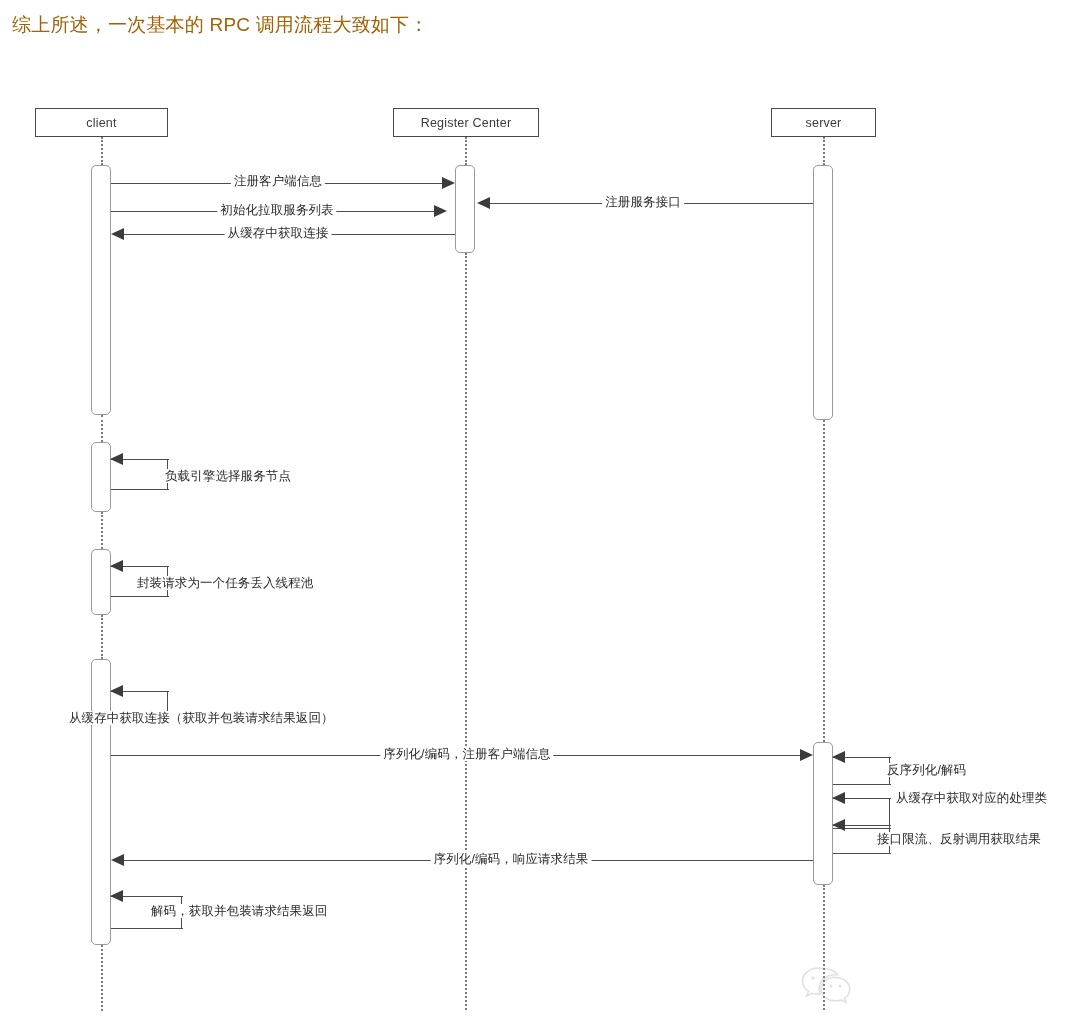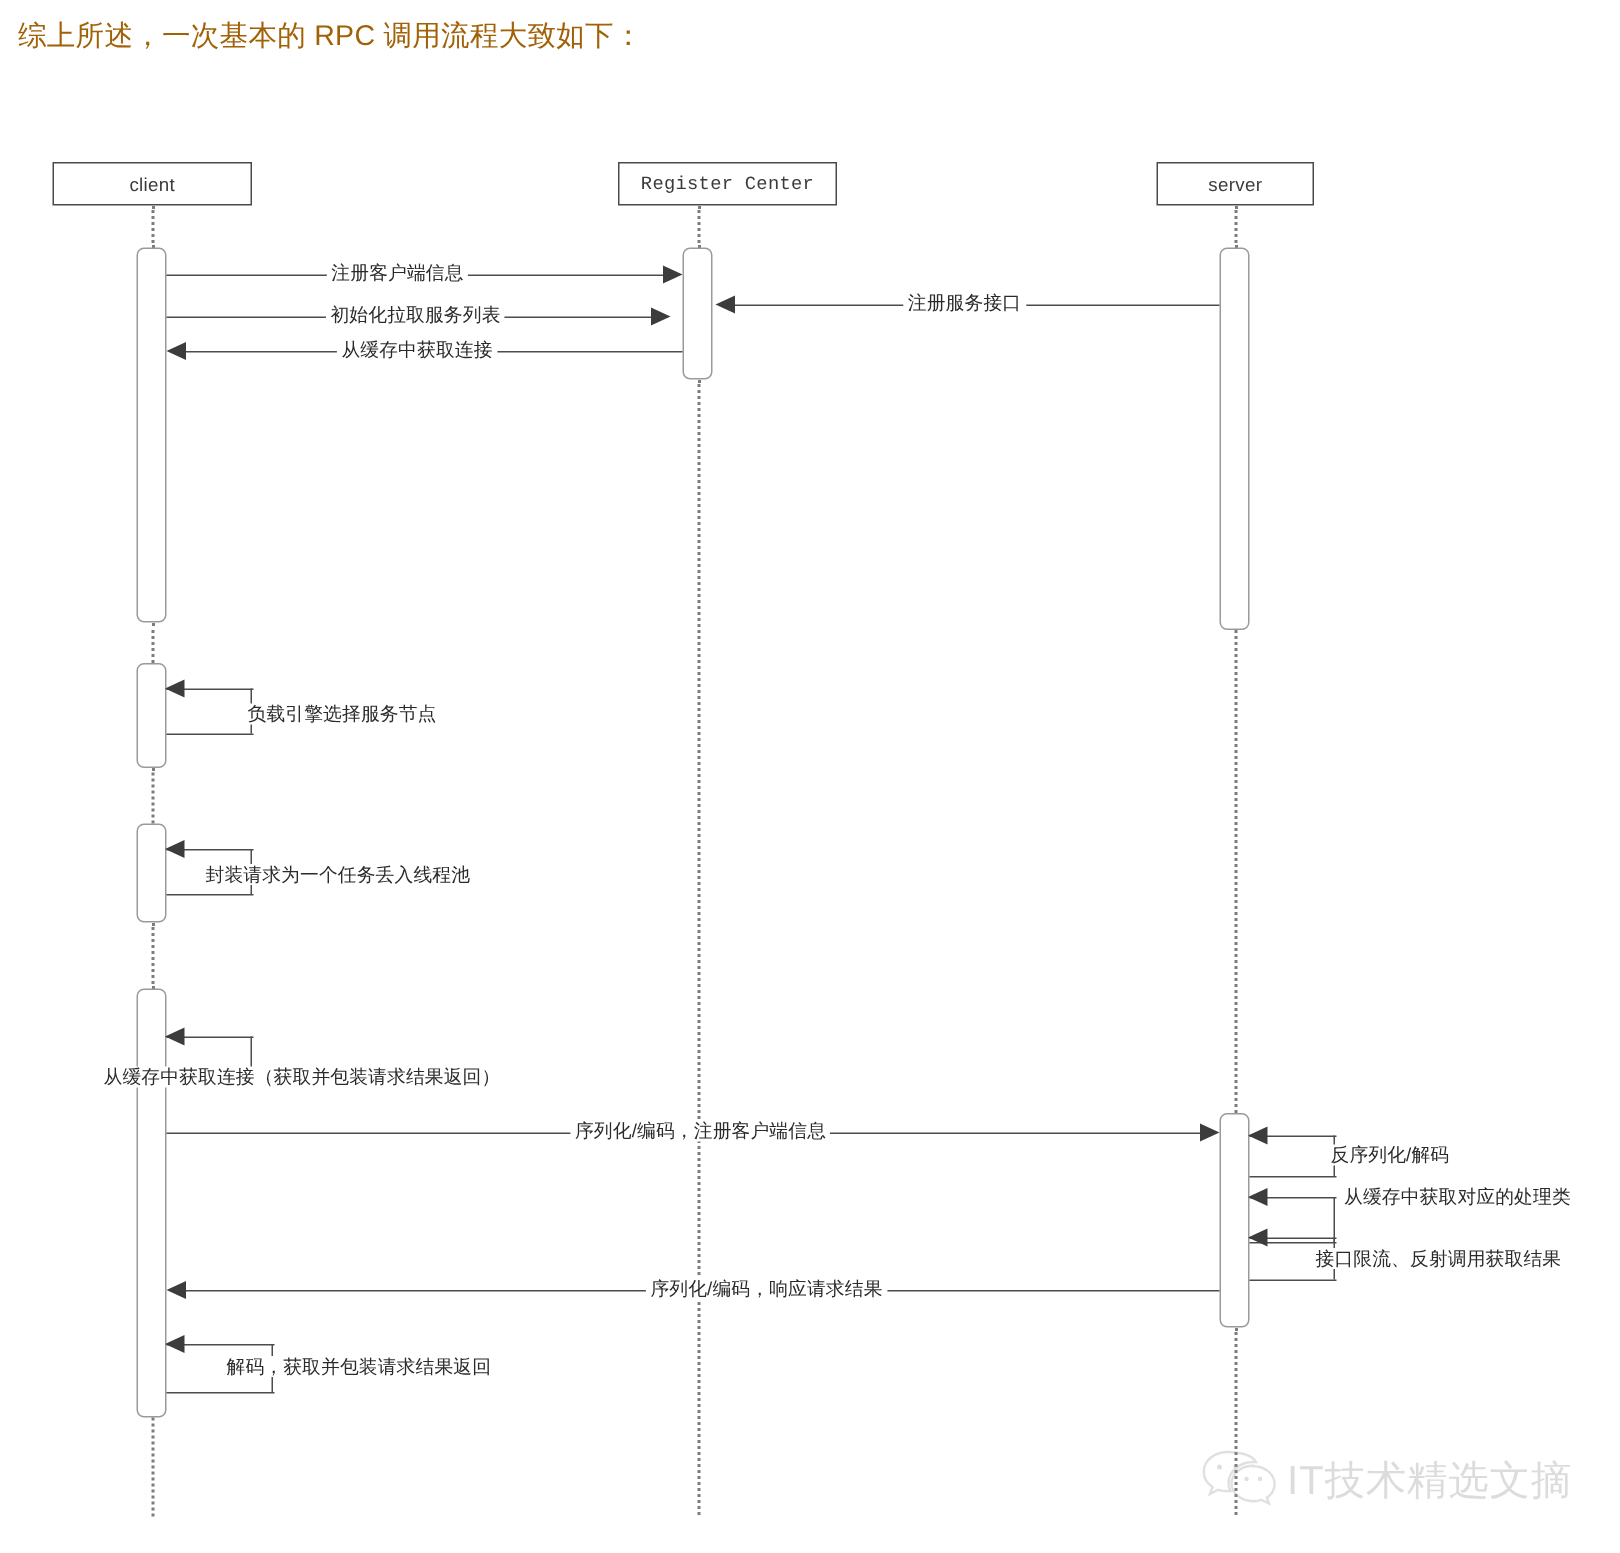--- a/index.html
+++ b/index.html
@@ -148,21 +148,21 @@
 <body>
 
 <div id="intro-text">综上所述，一次基本的 RPC 调用流程大致如下：</div>
 
 <div id="sequence-diagram">
 
   <div class="participant-box" style="left:35px; top:108px; width:133px; height:29px;">
     <span>client</span>
   </div>
 
-  <div class="participant-box" style="left:412px; top:108px; width:146px; height:29px;font-family:Liberation Mono, monospace;">
+  <div class="participant-box" style="left:393px; top:108px; width:146px; height:29px;">
     <span>Register Center</span>
   </div>
 
   <div class="participant-box" style="left:771px; top:108px; width:105px; height:29px;">
     <span>server</span>
   </div>
 
   <div class="lifeline" style="left:101px; top:137px;  height:28px;"></div>
   <div class="lifeline" style="left:101px; top:415px;  height:27px;"></div>
   <div class="lifeline" style="left:101px; top:512px;  height:37px;"></div>
@@ -181,21 +181,21 @@
   <div class="activation" style="left:91px; top:549px; height:66px;"></div>
   <div class="activation" style="left:91px; top:659px; height:286px;"></div>
 
   <div class="activation" style="left:455px; top:165px; height:88px;"></div>
 
   <div class="activation" style="left:813px; top:165px; height:255px;"></div>
   <div class="activation" style="left:813px; top:742px; height:143px;"></div>
 
   <div class="msg-line" style="left:111px; top:183px; width:332px;"></div>
   <div class="msg-arrow right" style="left:442px; top:176.5px;"></div>
-  <div class="msg-label center" style="left:265px; top:175px;">注册客户端信息</div>
+  <div class="msg-label center" style="left:278px; top:175px;font-family:Liberation Mono, monospace;">注册客户端信息</div>
 
   <div class="msg-line" style="left:490px; top:203px; width:323px;"></div>
   <div class="msg-arrow left" style="left:477px; top:196.5px;"></div>
   <div class="msg-label center" style="left:643px; top:195px;">注册服务接口</div>
 
   <div class="msg-line" style="left:111px; top:211px; width:325px;"></div>
   <div class="msg-arrow right" style="left:434px; top:204.5px;"></div>
   <div class="msg-label center" style="left:277px; top:203px;">初始化拉取服务列表</div>
 
   <div class="msg-line" style="left:124px; top:234px; width:331px;"></div>
@@ -272,14 +272,13 @@
   <span class="wm-logo">
     <svg width="52" height="40" viewBox="0 0 52 40" aria-hidden="true">
       <path d="M18.5 3C9.5 3 2.5 8.9 2.5 16.1c0 4.1 2.3 7.8 5.9 10.2L6.6 31l5.4-2.8c2 .6 4.2.9 6.5.9 0.6 0 1.2 0 1.8-.07C19.4 27.3 19 25.6 19 23.8 19 16 26.4 9.7 35.5 9.7c.6 0 1.2.03 1.8.08C35.2 5.6 27.5 3 18.5 3z" fill="none" stroke="#9a9a9a" stroke-width="1.6"></path>
       <circle cx="13" cy="13" r="1.7" fill="#9a9a9a"></circle>
       <circle cx="24" cy="13" r="1.7" fill="#9a9a9a"></circle>
       <path d="M35.5 12.2c-8 0-14.5 5.3-14.5 11.8 0 6.5 6.5 11.8 14.5 11.8 1.9 0 3.7-.3 5.4-.85L46 37.3l-1.4-3.8c3.1-2.2 5.1-5.5 5.1-9.2 0-6.5-6.5-11.8-14.2-11.8z" fill="none" stroke="#9a9a9a" stroke-width="1.6"></path>
       <circle cx="31" cy="21" r="1.5" fill="#9a9a9a"></circle>
       <circle cx="40" cy="21" r="1.5" fill="#9a9a9a"></circle>
     </svg>
   </span>
-  <span class="wm-text">IT技术精选文摘</span>
 </div>
 
 </body></html>

